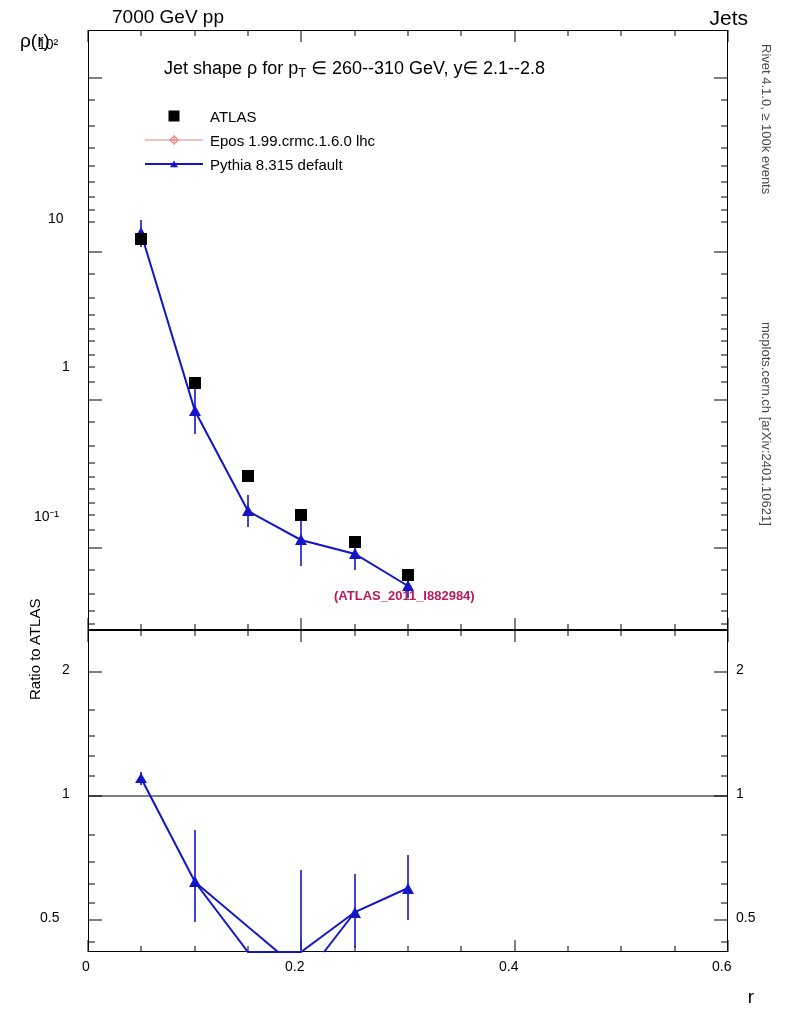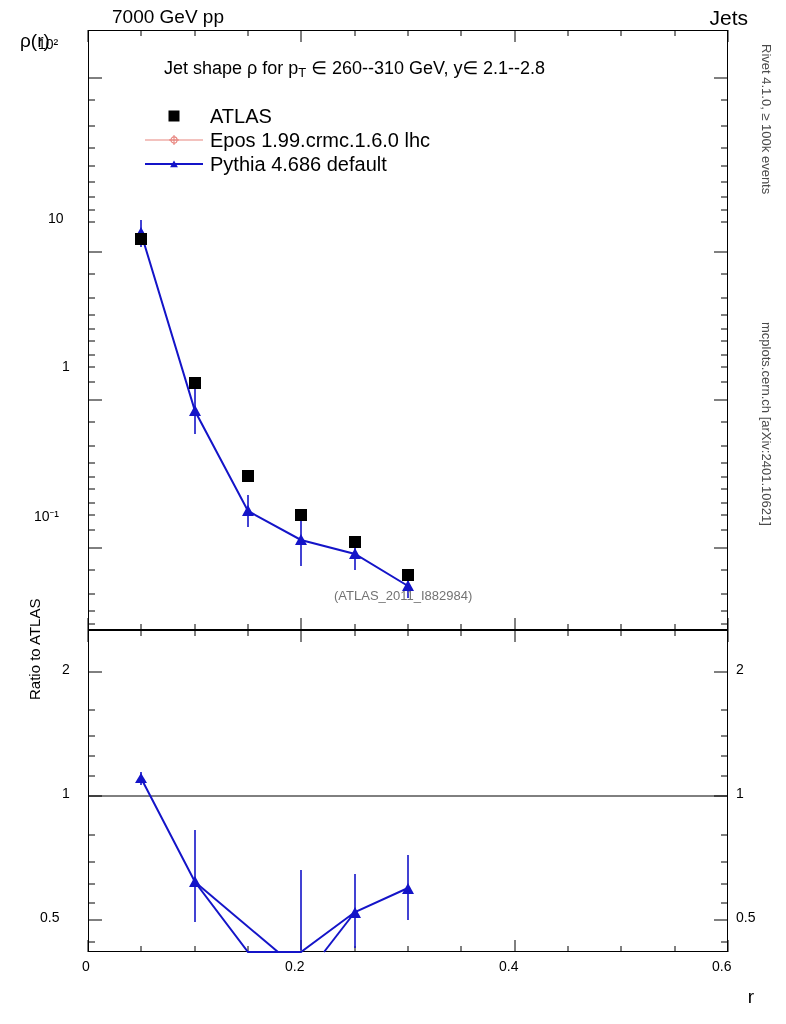--- a/index.html
+++ b/index.html
@@ -91,29 +91,30 @@
 
   
   #chart-title {
     left: 160px; top: 57px;
     font-size: 18px;
     white-space: nowrap;
   }
   #watermark {
     left: 330px; top: 588px;
     font-size: 13px;
-    color: #737373;
+    color: #be185d;
     white-space: nowrap;
+    font-weight: bold;
   }
 
   
   #legend {
     position: absolute;
     left: 140px; top: 104px;
-    font-size: 20px;
+    font-size: 15px;
   }
   .legend-row {
     display: flex;
     align-items: center;
     height: 24px;
   }
   .legend-marker {
     width: 60px;
     height: 24px;
     position: relative;
@@ -329,21 +330,21 @@
       </span>
       <span class="legend-label">Epos 1.99.crmc.1.6.0 lhc</span>
     </div>
     <div class="legend-row">
       <span class="legend-marker">
         <span class="lm-center line-solid-blue"></span>
         <svg class="cross-marker" width="14" height="14" viewBox="0 0 14 14">
           <polygon points="7,2.5 2,11 12,11" fill="#1414c8"></polygon>
         </svg>
       </span>
-      <span class="legend-label">Pythia 4.686 default</span>
+      <span class="legend-label">Pythia 8.315 default</span>
     </div>
   </div>
 
   <div class="abs" id="ratio-frame"></div>
 
   <div class="abs" id="ylabel-ratio">Ratio to ATLAS</div>
 
   <svg class="abs" style="left:84px; top:630px;" width="640" height="322">
 
     <g stroke="#000" stroke-width="1">

